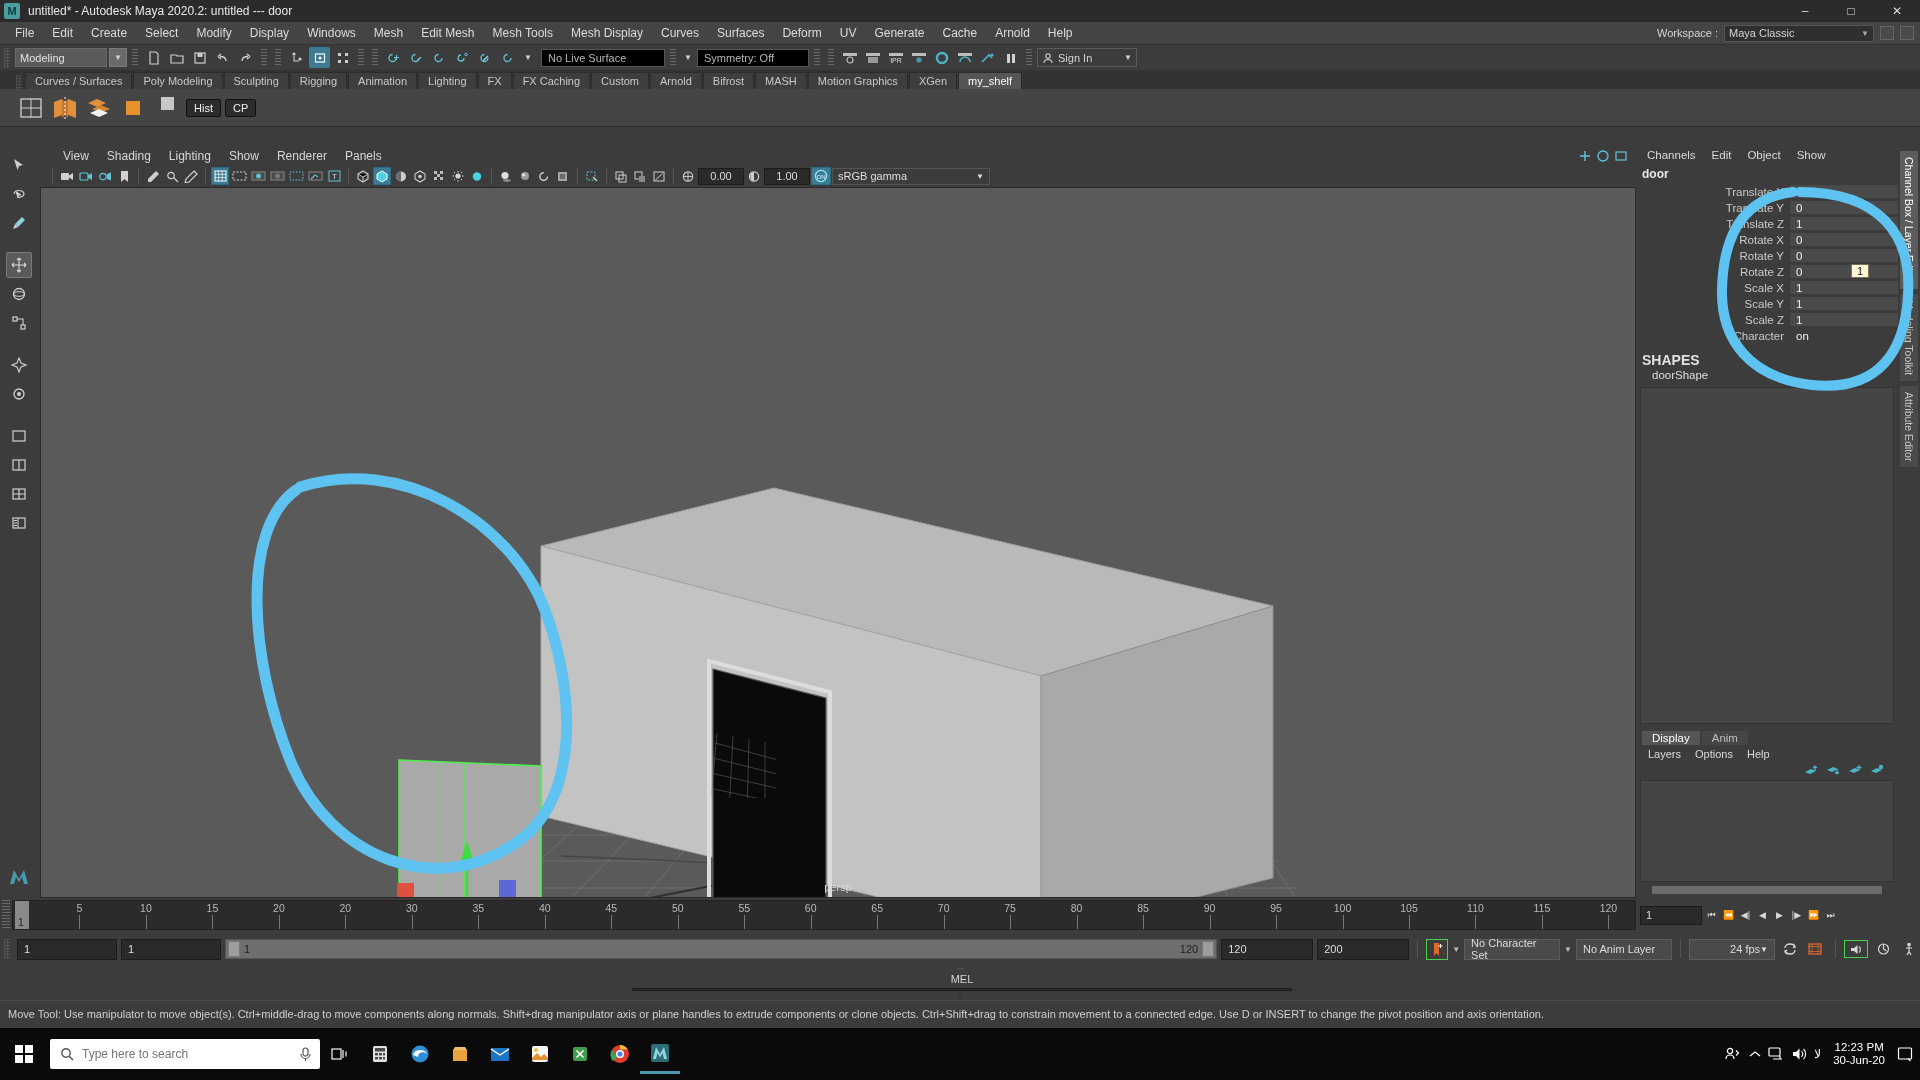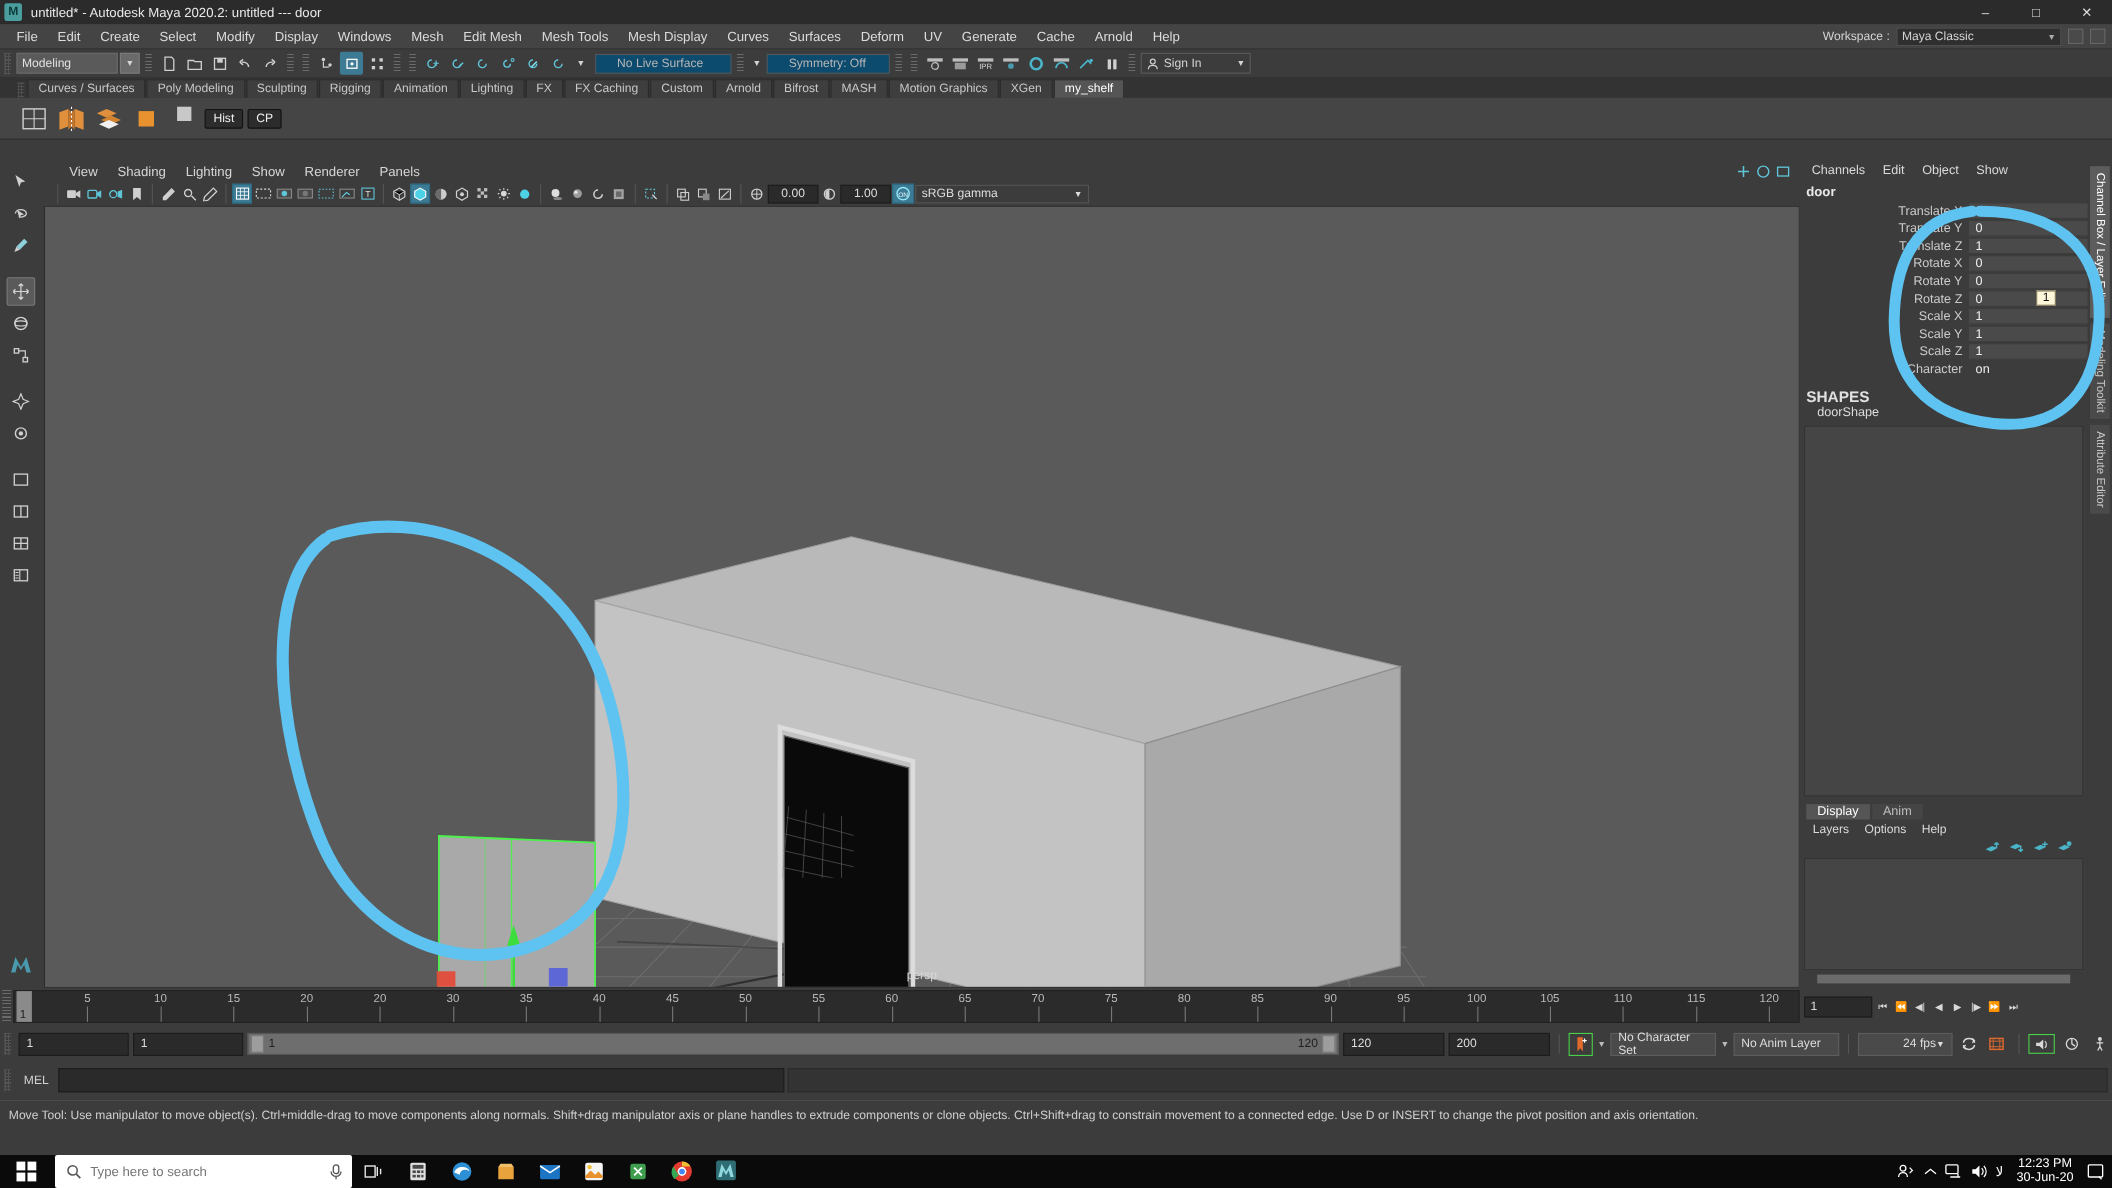--- a/index.html
+++ b/index.html
@@ -39,22 +39,22 @@
     display:flex;align-items:center;padding:0 4px;font-size:11px;color:#e2e2e2;}
   .selarrow{background:#6a6a6a;border:1px solid #7a7a7a;height:19px;width:18px;
     display:flex;align-items:center;justify-content:center;font-size:8px;}
   .tbtn{width:21px;height:21px;display:flex;align-items:center;justify-content:center;
     color:#cfcfcf;font-size:12px;border-radius:2px;}
   .tbtn.on{background:#3d7b94;}
   .tsep{width:1px;height:18px;background:#555;margin:0 4px;}
   .tsep2{width:6px;height:18px;background:
     repeating-linear-gradient(to bottom,#6a6a6a 0 1px,transparent 1px 3px);
     margin:0 3px;}
-  .fieldbox{background:#0c4a6e;border:1px solid #565656;height:18px;
-    display:flex;align-items:center;padding:0 19px;font-size:11px;color:#b6b6b6;}
+  .fieldbox{background:#000000;border:1px solid #565656;height:18px;
+    display:flex;align-items:center;padding:0 6px;font-size:11px;color:#b6b6b6;}
   .signin{background:#3c3c3c;border:1px solid #5a5a5a;height:19px;width:100px;
     display:flex;align-items:center;padding:0 4px;font-size:11px;gap:4px;}
 
   
   #shelftabs{height:19px;background:#333;display:flex;align-items:flex-end;
     padding-left:16px;font-size:11px;}
   #shelftabs .st{padding:2px 9px;background:#3e3e3e;border:1px solid #2c2c2c;
     border-bottom:none;color:#c8c8c8;margin-right:1px;height:17px;
     display:flex;align-items:center;white-space:nowrap;}
   #shelftabs .st.active{background:#555;color:#fff;}
@@ -149,30 +149,30 @@
   #rangerow{position:absolute;left:0;right:0;top:38px;height:26px;display:flex;
     align-items:center;gap:4px;padding-left:4px;}
   .rfield{background:#2a2a2a;border:1px solid #1c1c1c;height:21px;
     display:flex;align-items:center;padding-left:6px;font-size:11px;color:#ddd;}
   #rangebar{flex:1;height:20px;background:#6e6e6e;border:1px solid #555;
     display:flex;align-items:center;justify-content:space-between;padding:0 2px;font-size:11px;color:#1f1f1f;}
   .rhandle{width:12px;height:16px;background:#9d9d9d;border:1px solid #777;}
   .cbx{background:#4a4a4a;border:1px solid #5d5d5d;height:21px;
     display:flex;align-items:center;padding:0 6px;font-size:11px;color:#ddd;}
   .dropA{font-size:8px;color:#bbb;}
-  #melrow{position:absolute;left:0;right:0;top:70px;height:28px;display:flex;align-items:center;gap:3px;padding-left:4px;}
+  #melrow{position:absolute;left:0;right:0;top:70px;height:28px;display:flex;align-items:center;gap:3px;padding-left:4px;flex-direction:column;}
   #mellabel{font-size:11px;color:#d2d2d2;width:34px;text-align:center;}
   #melinput{background:#2a2a2a;border:1px solid #1d1d1d;height:22px;width:660px;}
   #meloutput{background:#333;border:1px solid #2a2a2a;height:22px;flex:1;margin-right:4px;}
   #helpline{position:absolute;left:0;right:0;top:102px;height:26px;background:#3c3c3c;
     border-top:1px solid #4a4a4a;display:flex;align-items:center;padding-left:8px;}
   #helpline span{font-size:11px;color:#cfcfcf;}
 
   
-  #taskbar{position:absolute;left:0;right:0;bottom:0;height:30px;background:#0a0a0a;
+  #taskbar{position:absolute;left:0;right:0;bottom:0;height:52px;background:#0a0a0a;
     display:flex;align-items:center;z-index:50;}
   #startbtn{width:48px;height:40px;display:flex;align-items:center;justify-content:center;}
   #searchbox{width:270px;height:30px;background:#fff;border-radius:2px;display:flex;
     align-items:center;gap:8px;padding-left:10px;margin-left:2px;}
   #searchbox input{border:none;outline:none;font-size:12px;color:#444;width:200px;
     font-family:"Liberation Sans",sans-serif;background:transparent;}
   .tbicon{width:40px;height:40px;display:flex;align-items:center;justify-content:center;}
   #tray{margin-left:auto;display:flex;align-items:center;gap:6px;padding-right:6px;
     color:#fff;font-size:11px;}
   #clock{text-align:center;line-height:13px;font-size:11.5px;padding:0 6px;}

